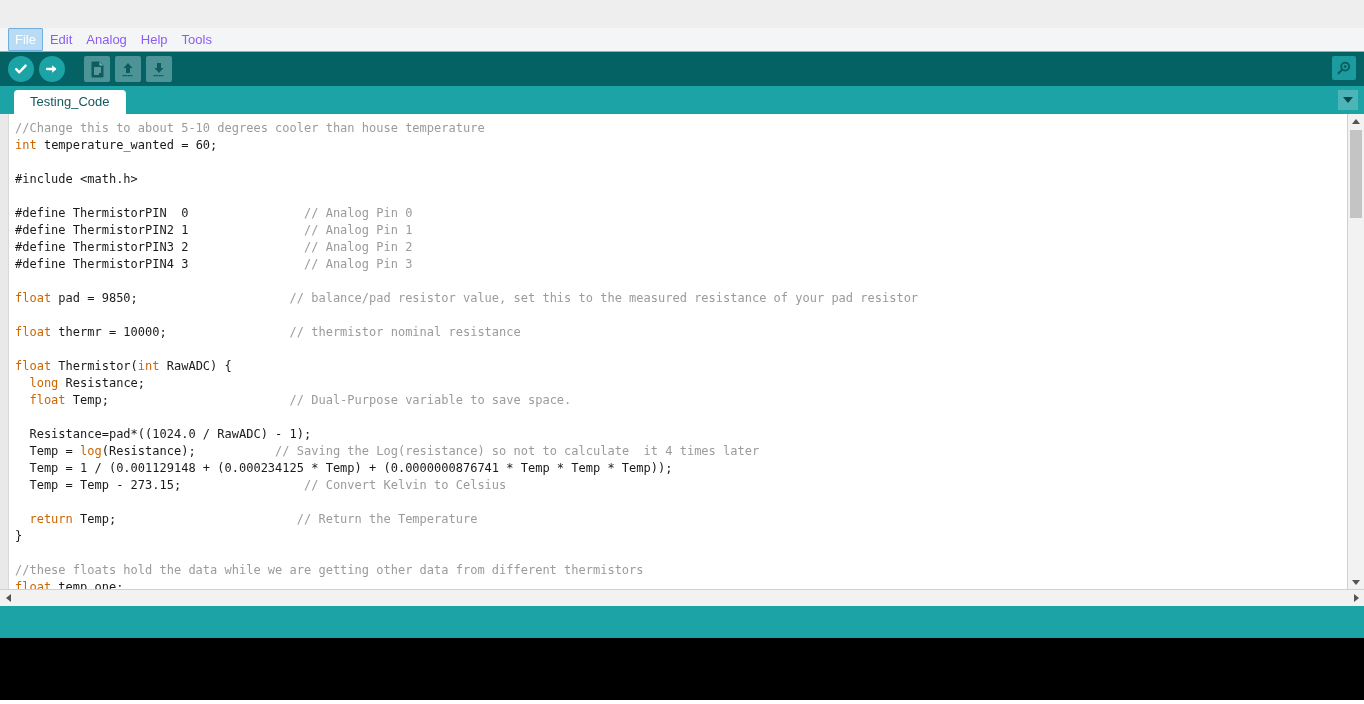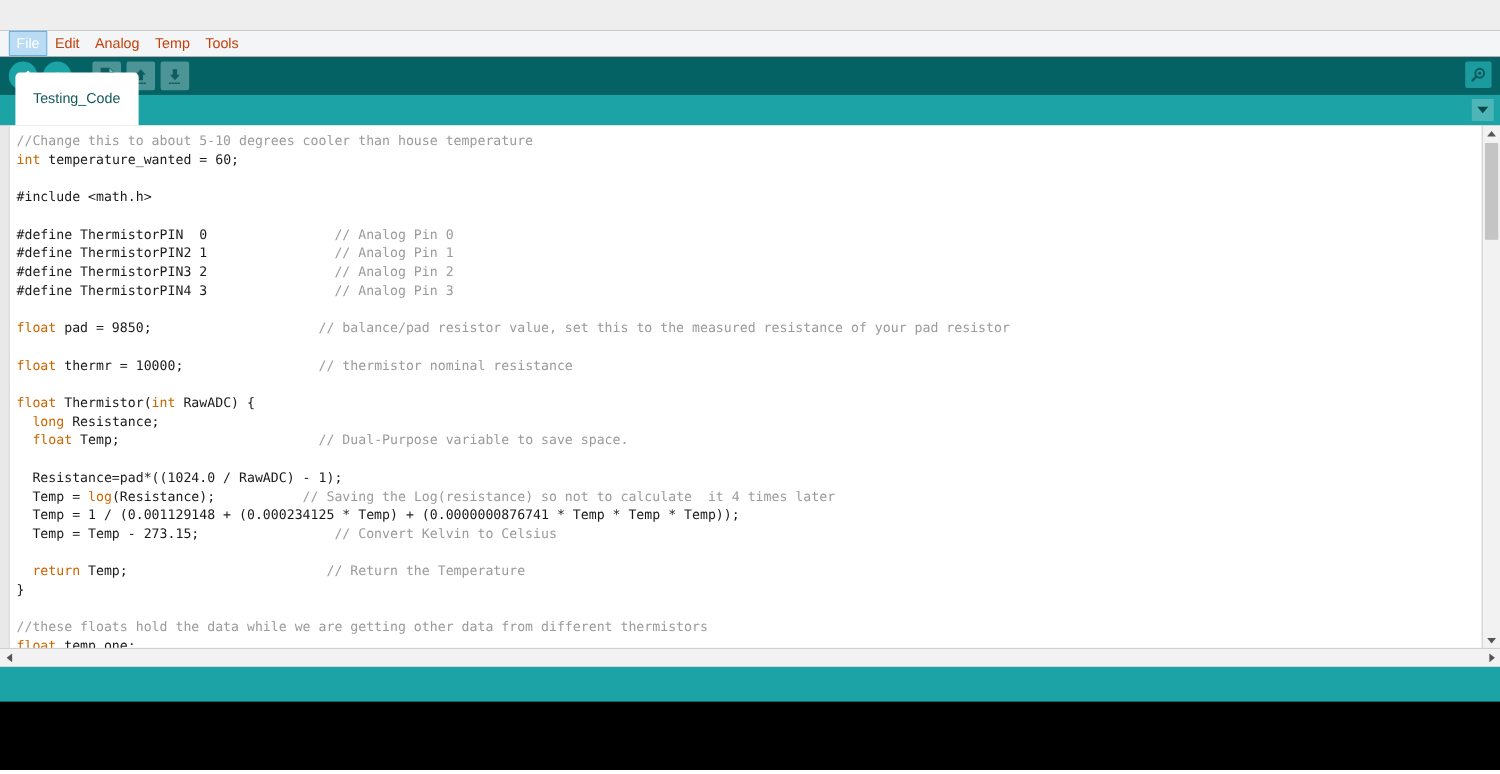--- a/index.html
+++ b/index.html
@@ -38,21 +38,21 @@
     flex: 0 0 24px;
     background: #f4f5f6;
     border-bottom: 1px solid #a9a9a9;
     display: flex;
     align-items: stretch;
     padding-left: 8px;
     box-sizing: border-box;
   }
   .menu-item {
     font-size: 13px;
-    color: #c2410c;
+    color: #8b5cf6;
     padding: 0 7px;
     display: flex;
     align-items: center;
     line-height: 1;
     cursor: default;
     white-space: nowrap;
   }
   .menu-item.active {
     background: #b9dcf4;
     color: #ffffff;
@@ -119,21 +119,21 @@
     padding-left: 14px;
     box-sizing: border-box;
     position: relative;
   }
   .tab {
     background: #ffffff;
     color: #14595b;
     font-size: 13px;
     height: 24px;
     line-height: 24px;
-    padding: 12px 16px;
+    padding: 0 16px;
     border-radius: 4px 4px 0 0;
     cursor: pointer;
     white-space: nowrap;
   }
   .tab-menu-btn {
     position: absolute;
     right: 6px;
     top: 4px;
     width: 20px;
     height: 20px;
@@ -275,21 +275,21 @@
 <body>
 
 <div id="app">
 
   <div class="title-strip"></div>
 
   <div class="menubar" id="menubar">
       <div class="menu-item active">File</div>
       <div class="menu-item">Edit</div>
       <div class="menu-item">Analog</div>
-      <div class="menu-item">Temp</div>
+      <div class="menu-item">Help</div>
       <div class="menu-item">Tools</div>
     </div>
 
   <div class="toolbar">
 
     <div class="tb-btn tb-round" title="Verify">
       <svg width="16" height="16" viewBox="0 0 16 16">
         <path d="M3.2 8.2 L6.3 11.3 L12.6 4.6" stroke="#ffffff" stroke-width="2.4" fill="none" stroke-linecap="round" stroke-linejoin="round"></path>
       </svg>
     </div>

